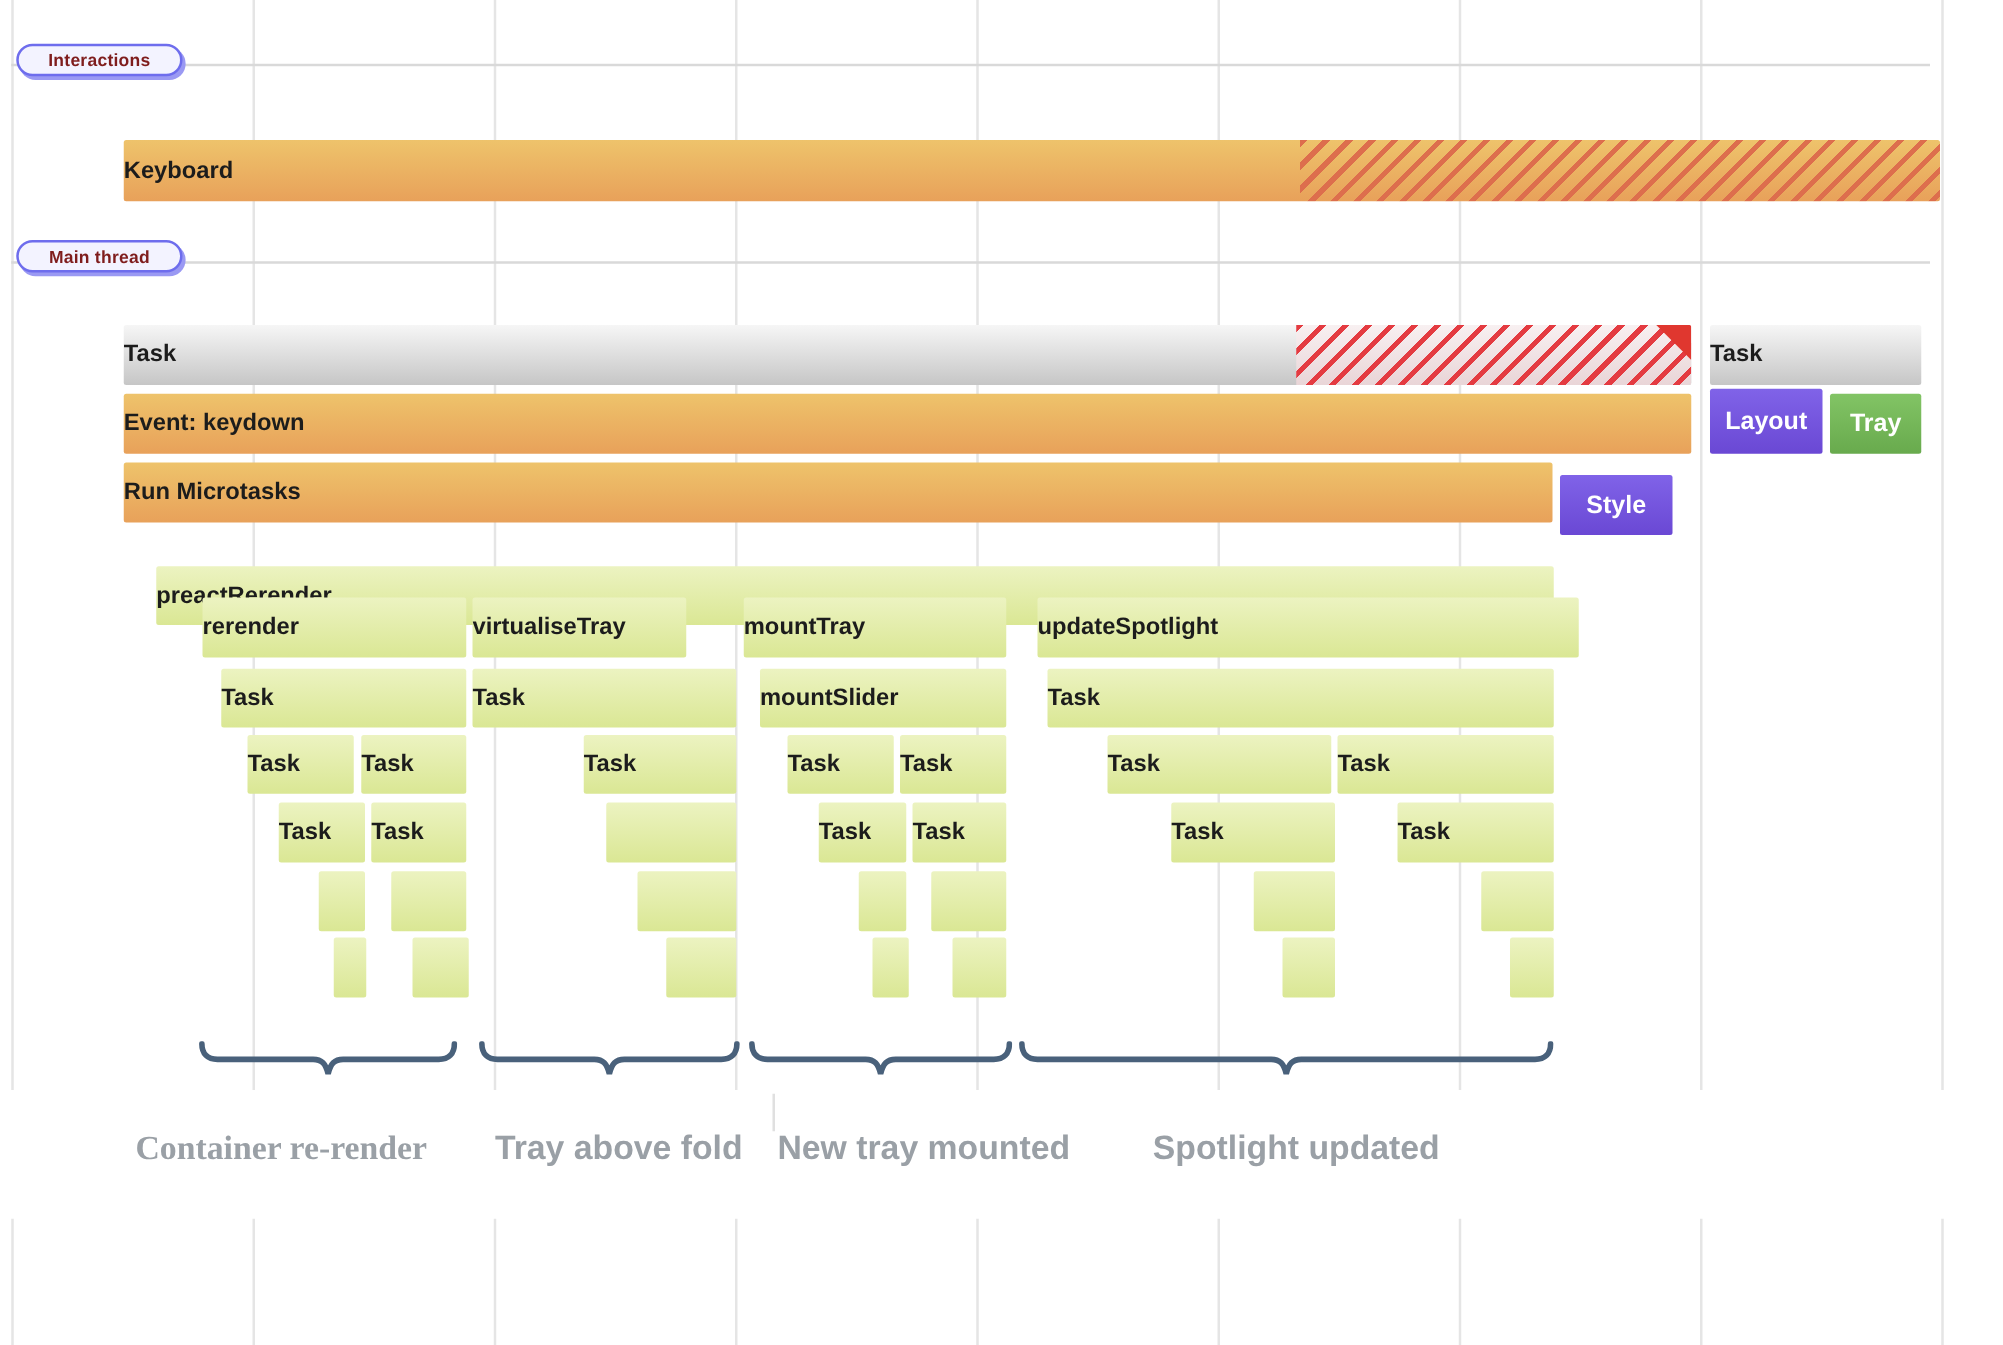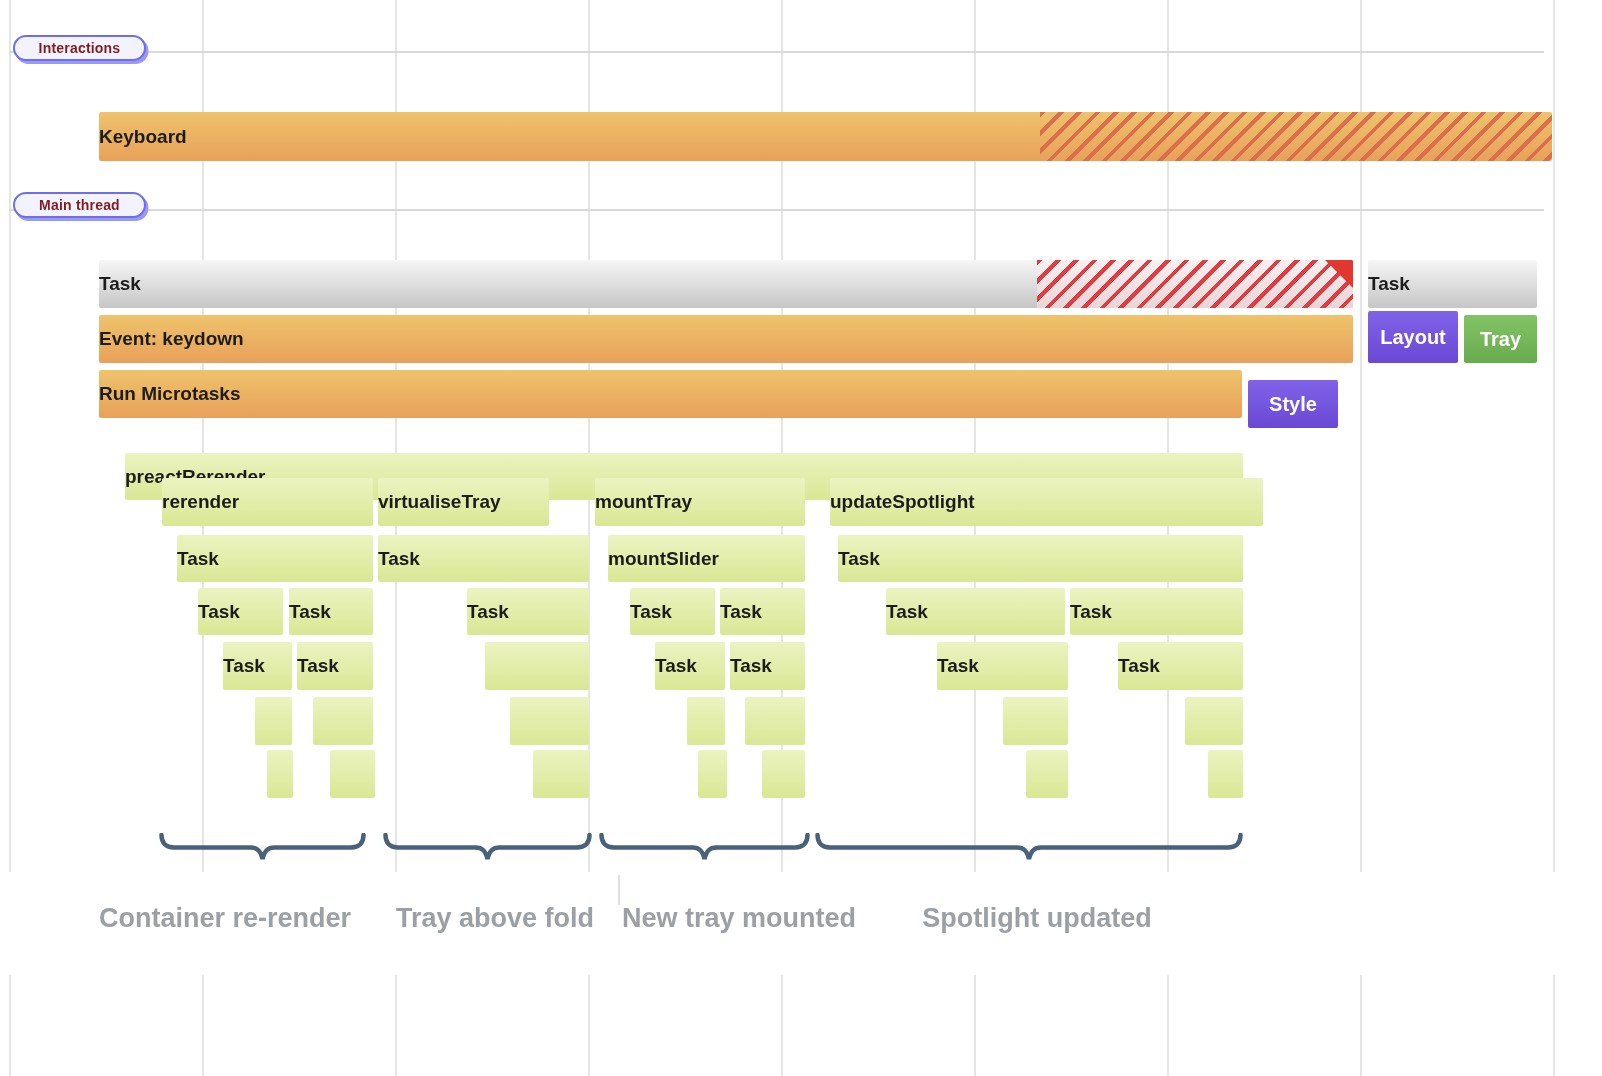--- a/index.html
+++ b/index.html
@@ -196,21 +196,21 @@
       <div class="bar bar-green" style="left: 533px; top: 750px; width: 56px; height: 48px;"></div>
       <div class="bar bar-green" style="left: 698px; top: 750px; width: 29px; height: 48px;"></div>
       <div class="bar bar-green" style="left: 762px; top: 750px; width: 43px; height: 48px;"></div>
       <div class="bar bar-green" style="left: 1026px; top: 750px; width: 42px; height: 48px;"></div>
       <div class="bar bar-green" style="left: 1208px; top: 750px; width: 35px; height: 48px;"></div>
     </div>
   <div id="annotations-layer">
       <svg width="207" height="42" class="brace-svg" style="left: 159px; top: 833px;">
         <path d="M 2.5 2 C 2.5 10, 7 14.5, 15 14.5 L 91.5 14.5 C 98.5 14.5, 101.5 18, 103.5 26 C 105.5 18, 108.5 14.5, 115.5 14.5 L 192 14.5 C 200 14.5, 204.5 10, 204.5 2" fill="none" stroke="#49617b" stroke-width="4.5" stroke-linecap="round"></path>
       </svg>
-      <div class="annotation-label" style="left: 225px;">Container re-render</div>
+      <div class="annotation-label" style="left: 225px; font-family: Liberation Serif, serif;">Container re-render</div>
       <svg width="209" height="42" class="brace-svg" style="left: 383px; top: 833px;">
         <path d="M 2.5 2 C 2.5 10, 7 14.5, 15 14.5 L 92.5 14.5 C 99.5 14.5, 102.5 18, 104.5 26 C 106.5 18, 109.5 14.5, 116.5 14.5 L 194 14.5 C 202 14.5, 206.5 10, 206.5 2" fill="none" stroke="#49617b" stroke-width="4.5" stroke-linecap="round"></path>
       </svg>
       <div class="annotation-label" style="left: 495px;">Tray above fold</div>
       <svg width="211" height="42" class="brace-svg" style="left: 599px; top: 833px;">
         <path d="M 2.5 2 C 2.5 10, 7 14.5, 15 14.5 L 93.5 14.5 C 100.5 14.5, 103.5 18, 105.5 26 C 107.5 18, 110.5 14.5, 117.5 14.5 L 196 14.5 C 204 14.5, 208.5 10, 208.5 2" fill="none" stroke="#49617b" stroke-width="4.5" stroke-linecap="round"></path>
       </svg>
       <div class="annotation-label" style="left: 739px;">New tray mounted</div>
       <svg width="428" height="42" class="brace-svg" style="left: 815px; top: 833px;">
         <path d="M 2.5 2 C 2.5 10, 7 14.5, 15 14.5 L 202 14.5 C 209 14.5, 212 18, 214 26 C 216 18, 219 14.5, 226 14.5 L 413 14.5 C 421 14.5, 425.5 10, 425.5 2" fill="none" stroke="#49617b" stroke-width="4.5" stroke-linecap="round"></path>

